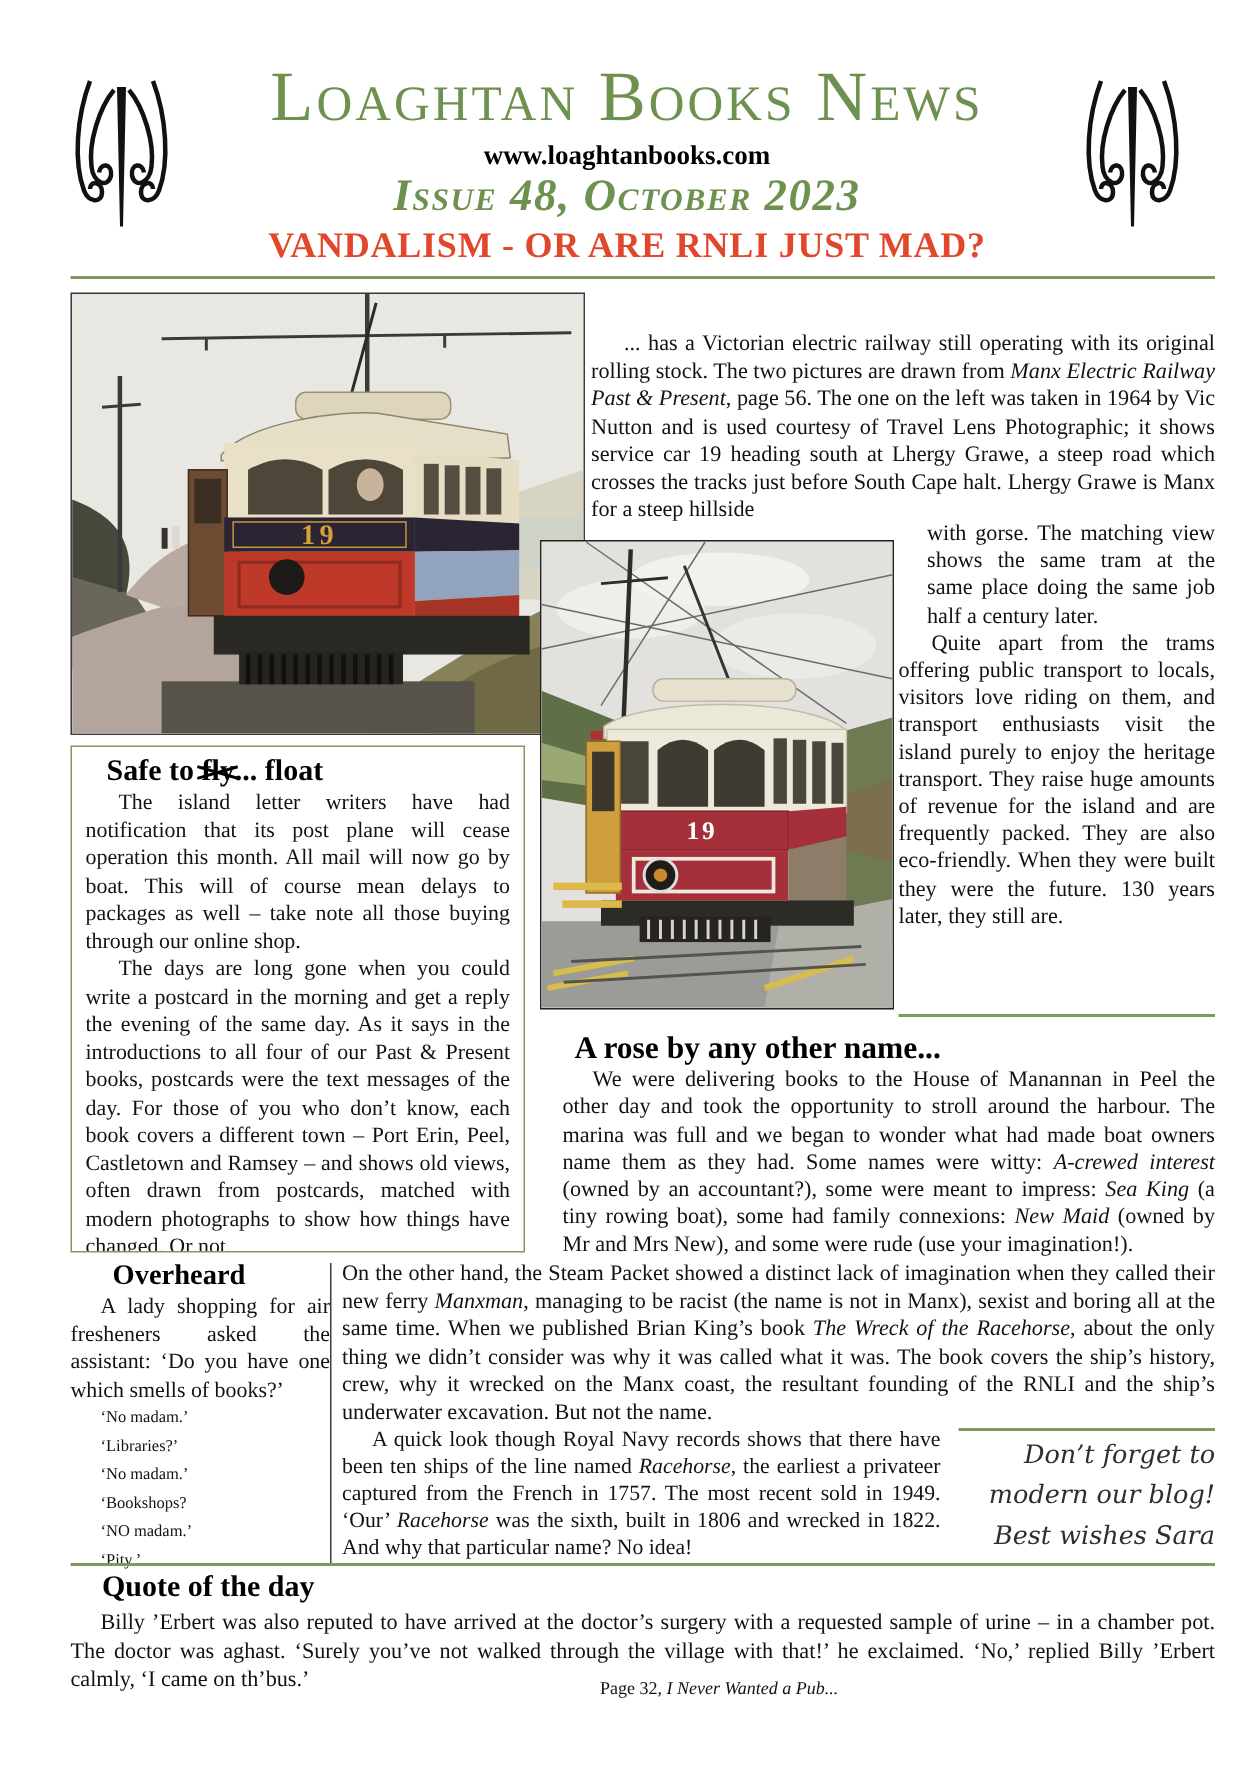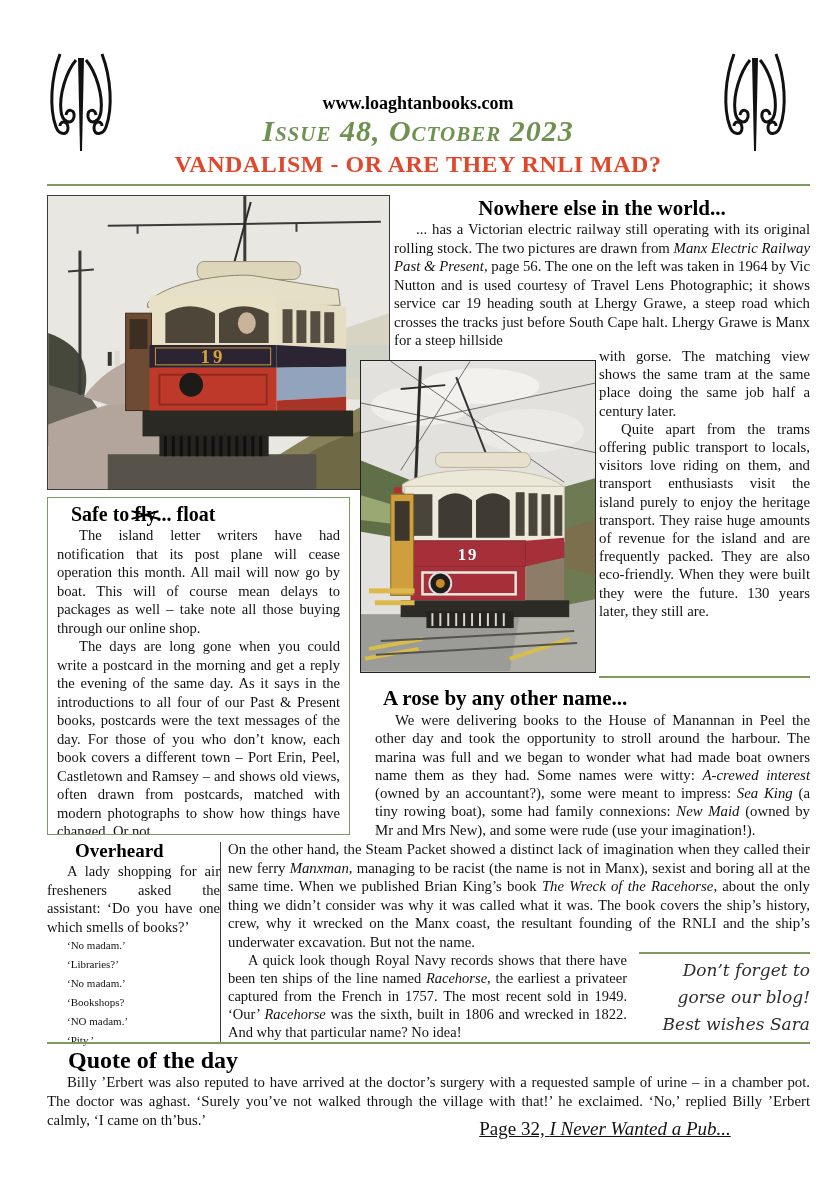--- a/index.html
+++ b/index.html
@@ -21,21 +21,21 @@
   .scratch{position:relative;display:inline-block;}
   .scratch::before,.scratch::after{content:"";position:absolute;left:-3px;right:-3px;top:46%;height:2px;background:#000;}
   .scratch::before{transform:rotate(16deg);}
   .scratch::after{transform:rotate(-16deg);}
   .safe-box{position:absolute;left:47px;top:497px;width:303px;height:338px;border:1.5px solid #7d9b5e;
             box-sizing:border-box;padding:5px 9px 0 9px;overflow:hidden;}
   .quote-line{font-size:11px;line-height:19px;margin-left:20px;}
   .sig{position:absolute;left:639px;top:952px;width:171px;height:92px;border-top:2px solid #7d9b5e;
        box-sizing:border-box;text-align:right;font-style:italic;
        font-family:"DejaVu Serif",cursive,serif;font-size:17px;line-height:27px;color:#2e2e2e;padding-top:3px;}
-  .footer-ref{font-size:19px;text-align:center;text-decoration:underline;}
+  .footer-ref{font-size:12px;text-align:left;}
 </style>
 </head>
 <body>
 
 <div class="page">
 
   <svg class="abs" style="left:48px;top:50px;" width="66" height="104" viewBox="0 0 66 104">
     <polygon points="30,8 36,8 34,101 32,101" fill="#111"></polygon>
     <g fill="none" stroke="#111" stroke-width="3">
       <path d="M28,10 C18,22 11,45 13,61 C14,72 24,76 26,67 C27,59 19,58 18,65"></path>
@@ -51,23 +51,24 @@
     <g fill="none" stroke="#111" stroke-width="3">
       <path d="M28,10 C18,22 11,45 13,61 C14,72 24,76 26,67 C27,59 19,58 18,65"></path>
       <path d="M12,4 C3,28 1,58 8,77 C11,85 20,86 20,78 C20,71 12,70 12,76"></path>
     </g>
     <g fill="none" stroke="#111" stroke-width="3" transform="translate(66,0) scale(-1,1)">
       <path d="M28,10 C18,22 11,45 13,61 C14,72 24,76 26,67 C27,59 19,58 18,65"></path>
       <path d="M12,4 C3,28 1,58 8,77 C11,85 20,86 20,78 C20,71 12,70 12,76"></path>
     </g>
   </svg>
 
+  <h1 class="abs ctr masthead" style="top:38px;">Loaghtan Books News</h1>
   <p class="abs ctr site" style="top:93px;">www.loaghtanbooks.com</p>
   <p class="abs ctr issue" style="top:114px;">Issue 48, October 2023</p>
-  <p class="abs ctr headline" style="top:151px;">VANDALISM - OR ARE THEY RNLI MAD?</p>
+  <p class="abs ctr headline" style="top:151px;">VANDALISM - OR ARE RNLI JUST MAD?</p>
   <div class="rule" style="left:47px;top:184px;width:763px;"></div>
 
   <svg class="photo" style="left:47px;top:195px;" width="343" height="295" viewBox="0 0 343 295">
     <rect x="0" y="0" width="343" height="295" fill="#e9e7e1"></rect>
     <path d="M250,150 L343,118 L343,205 L250,205 Z" fill="#d8d4c4"></path>
     <rect x="295" y="150" width="48" height="34" fill="#cfd2c6"></rect>
     <path d="M0,138 C32,150 44,170 36,202 L0,232 Z" fill="#45483b"></path>
     <path d="M0,190 L42,202 L62,232 L42,262 L0,252 Z" fill="#6a665c"></path>
     <path d="M0,295 L0,230 C40,215 72,206 98,201 L122,206 L112,295 Z" fill="#b3a59c"></path>
     <path d="M36,202 C56,176 76,166 96,161 L116,166 L102,206 L62,211 Z" fill="#b8aaa1"></path>
@@ -120,24 +121,23 @@
       <line x1="166" y1="242" x2="166" y2="262"></line>
         <line x1="174" y1="242" x2="174" y2="262"></line>
       <line x1="182" y1="242" x2="182" y2="262"></line>
         <line x1="190" y1="242" x2="190" y2="262"></line>
       <line x1="198" y1="242" x2="198" y2="262"></line>
         <line x1="206" y1="242" x2="206" y2="262"></line>
       <line x1="214" y1="242" x2="214" y2="262"></line>
     </g>
   </svg>
 
-  <h2 class="abs art-h" style="left:394px;top:196px;width:416px;text-align:center;">Nowhere else in the world...</h2>
   <p class="abs body-t ind" style="left:394px;top:220px;width:416px;"><span>... has a Victorian electric railway still operating with its original rolling stock.  The two pictures are drawn from </span><i>Manx Electric Railway Past &amp; Present</i><span>, page 56.  The one on the left was taken in 1964 by Vic Nutton and is used courtesy of Travel Lens Photographic; it shows service car 19 heading south at Lhergy Grawe, a steep road which crosses the tracks just before South Cape halt.  Lhergy Grawe is Manx for a steep hillside</span></p>
   <div class="abs" style="left:599px;top:347px;width:211px;">
-    <p class="body-t" style="line-height:18.2px;">with gorse.  The matching view shows the same tram at the same place doing the same job half a century later.</p>
+    <p class="body-t" style="line-height:18.2px;margin-left:19px;">with gorse.  The matching view shows the same tram at the same place doing the same job half a century later.</p>
     <p class="body-t ind" style="line-height:18.2px;">Quite apart from the trams offering public transport to locals, visitors love riding on them, and transport enthusiasts visit the island purely to enjoy the heritage transport.  They raise huge amounts of revenue for the island and are frequently packed.  They are also eco-friendly.  When they were built they were the future.  130 years later, they still are.</p>
   </div>
   <div class="rule" style="left:599px;top:676px;width:211px;"></div>
 
   <svg class="photo" style="left:360px;top:360px;z-index:5;border-color:#222;" width="236" height="313" viewBox="0 0 236 313">
     <rect x="0" y="0" width="236" height="313" fill="#e2e1dd"></rect>
     <ellipse cx="60" cy="45" rx="50" ry="20" fill="#efeeea"></ellipse>
     <ellipse cx="170" cy="70" rx="55" ry="22" fill="#ebeae6"></ellipse>
     <ellipse cx="120" cy="25" rx="60" ry="18" fill="#f2f1ee"></ellipse>
     <g stroke="#6a6a68" stroke-width="1">
@@ -225,24 +225,24 @@
   </div>
   <div class="vrule" style="left:220px;top:842px;height:200px;"></div>
 
   <h2 class="abs art-h" style="left:383px;top:686px;">A rose by any other name...</h2>
   <p class="abs body-t" style="left:375px;top:711px;width:435px;text-indent:20px;line-height:18.3px;"><span>We were delivering books to the House of Manannan in Peel the other day and took the opportunity to stroll around the harbour.  The marina was full and we began to wonder what had made boat owners name them as they had.  Some names were witty:  </span><i>A-crewed interest</i><span> (owned by an accountant?), some were meant to impress: </span><i>Sea King</i><span> (a tiny rowing boat), some had family connexions: </span><i>New Maid</i><span> (owned by Mr and Mrs New), and some were rude (use your imagination!).</span></p>
   <p class="abs body-t" style="left:228px;top:840px;width:582px;"><span>On the other hand, the Steam Packet showed a distinct lack of imagination when they called their new ferry </span><i>Manxman</i><span>, managing to be racist (the name is not in Manx), sexist and boring all at the same time.  When we published Brian King’s book </span><i>The Wreck of the Racehorse</i><span>, about the only thing we didn’t consider was why it was called what it was.  The book covers the ship’s history, crew, why it wrecked on the Manx coast, the resultant founding of the RNLI and the ship’s underwater excavation.  But not the name.</span></p>
   <p class="abs body-t" style="left:228px;top:951px;width:399px;text-indent:20px;font-size:14.5px;line-height:18px;"><span>A quick look though Royal Navy records shows that there have been ten ships of the line named </span><i>Racehorse</i><span>, the earliest a privateer captured from the French in 1757.  The most recent sold in 1949.  ‘Our’ </span><i>Racehorse</i><span> was the sixth, built in 1806 and wrecked in 1822.  And why that particular name?  No idea!</span></p>
 
   <div class="sig">
     <div>Don’t forget to</div>
-    <div>gorse our blog!</div>
+    <div>modern our blog!</div>
     <div>Best wishes Sara</div>
   </div>
 
   <div class="rule" style="left:47px;top:1042px;width:763px;"></div>
 
-  <h2 class="abs art-h" style="left:68px;top:1047px;font-size:24px;">Quote of the day</h2>
+  <h2 class="abs art-h" style="left:68px;top:1047px;font-size:20px;">Quote of the day</h2>
   <p class="abs body-t" style="left:47px;top:1073px;width:763px;text-indent:20px;line-height:19px;">Billy ’Erbert was also reputed to have arrived at the doctor’s surgery with a requested sample of urine – in a chamber pot.  The doctor was aghast.   ‘Surely you’ve not walked through the village with that!’ he exclaimed.  ‘No,’ replied Billy ’Erbert calmly, ‘I came on th’bus.’</p>
 
   <p class="abs footer-ref" style="left:400px;top:1118px;width:410px;"><span>Page 32,  </span><i>I Never Wanted a Pub...</i></p>
 
 </div>
 
 </body></html>

